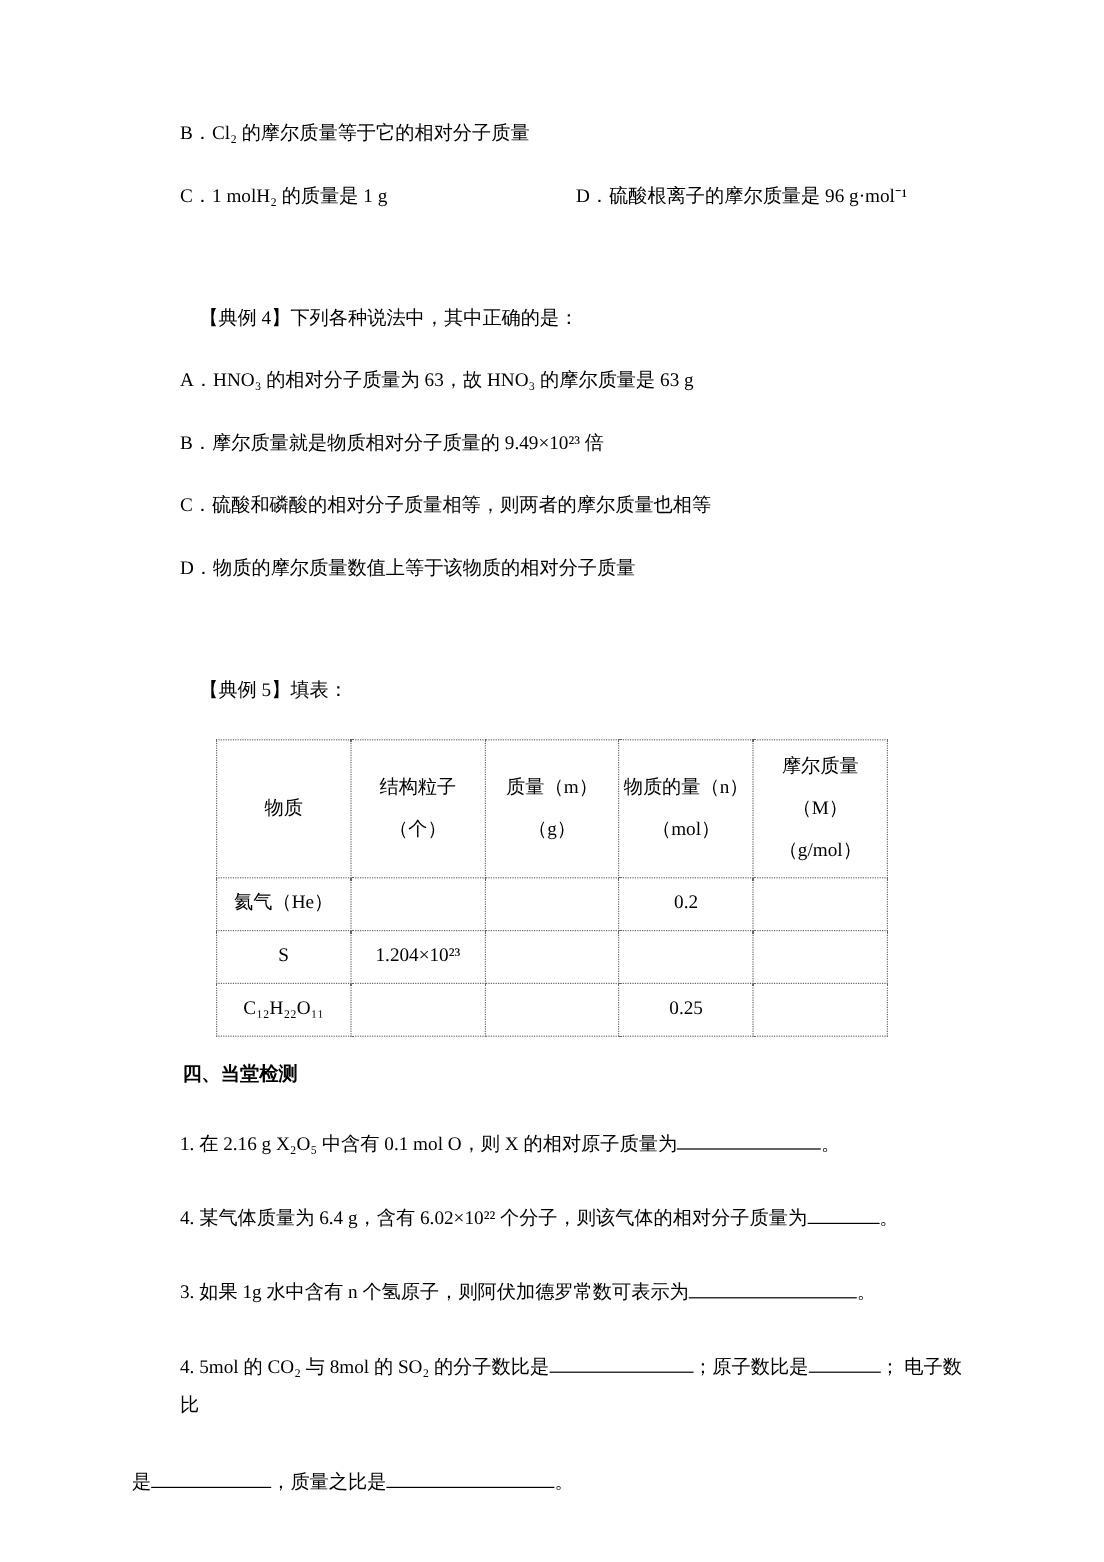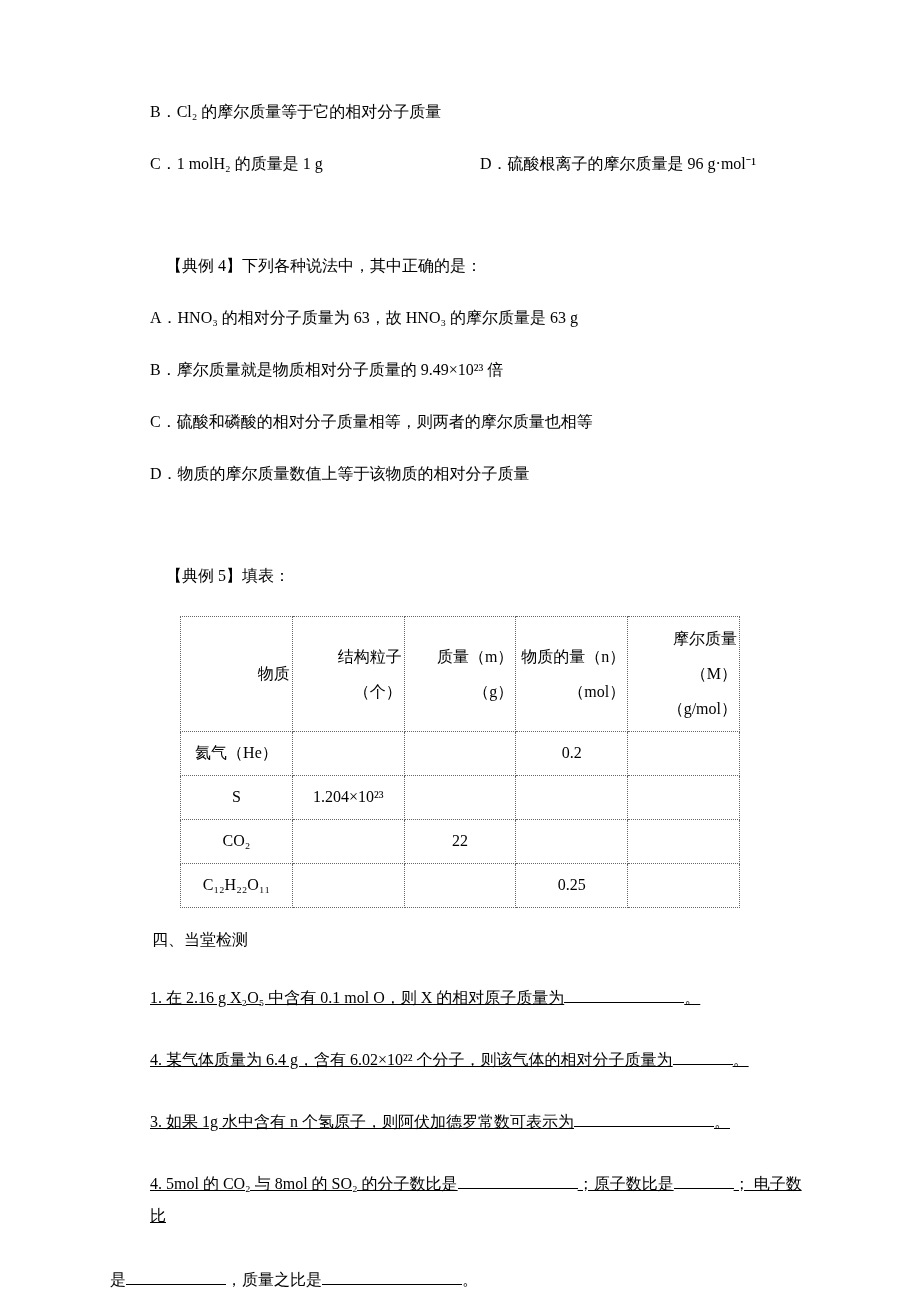--- a/index.html
+++ b/index.html
@@ -11,22 +11,22 @@
       font-size: 16px;
       color: #000;
       padding: 100px 110px 0 110px;
       line-height: 1.5;
     }
     .option-row { display: flex; margin-bottom: 28px; margin-left: 40px; }
     .option-row .col { flex: 1; }
     .option-line { margin-bottom: 28px; margin-left: 40px; }
     .section-gap { height: 50px; }
     .example-label { margin-bottom: 28px; margin-left: 56px; }
-    .heading { font-weight: normal; margin: 17px 0 30px 42px; }
-    .question { margin: 0 0 30px 40px; line-height: 2; text-decoration: underline; }
+    .heading { font-weight: bold; margin: 17px 0 30px 42px; }
+    .question { margin: 0 0 30px 40px; line-height: 2; }
     .question-cont { margin-left: 0; line-height: 2.2; }
     .blank { display: inline-block; border-bottom: 1px solid #000; height: 1.1em; vertical-align: baseline; }
     .w80 { width: 60px; }
     .w120 { width: 120px; }
     .w140 { width: 140px; }
     .w100 { width: 100px; }
 
     table.data {
       border-collapse: collapse;
       margin: 0 auto 20px auto;
@@ -34,21 +34,21 @@
     }
     table.data th, table.data td {
       border: 1px dotted #666;
       text-align: center;
       vertical-align: middle;
       font-weight: normal;
       padding: 4px 2px;
     }
     table.data th .hdr-main { display: block; line-height: 2.2; }
     table.data th .hdr-sub { display: block; line-height: 2.2; }
-    table.data th { height: 76px; text-align: right; }
+    table.data th { height: 76px; }
     table.data td { height: 44px; }
     .col0 { width: 112px; }
     .col1 { width: 112px; }
     .col2 { width: 112px; }
     .col3 { width: 112px; }
     .col4 { width: 112px; }
   </style>
 </head>
 <body>
 
@@ -105,27 +105,20 @@
       <td></td>
     </tr>
     <tr>
       <td>S</td>
       <td>1.204×10²³</td>
       <td></td>
       <td></td>
       <td></td>
     </tr>
     <tr>
-      <td>CO₂</td>
-      <td></td>
-      <td>22</td>
-      <td></td>
-      <td></td>
-    </tr>
-    <tr>
       <td>C₁₂H₂₂O₁₁</td>
       <td></td>
       <td></td>
       <td>0.25</td>
       <td></td>
     </tr>
   </tbody>
 </table>
 
 <div class="heading">四、当堂检测</div>

